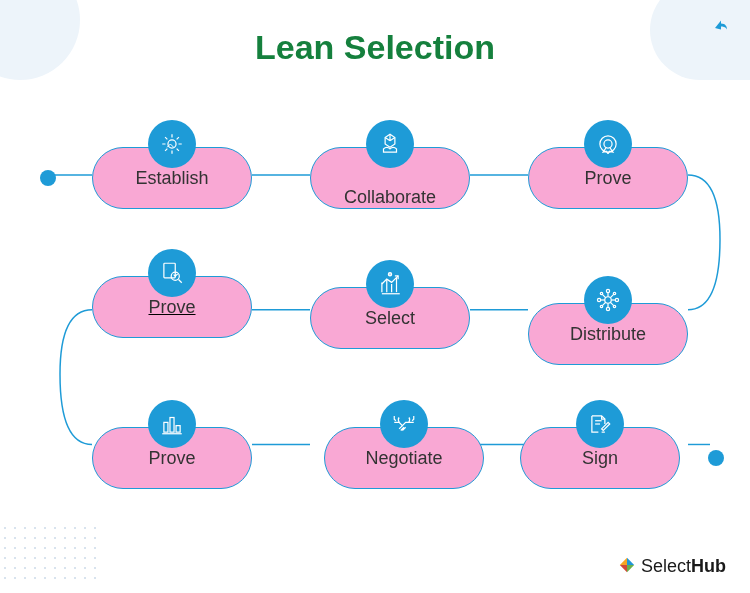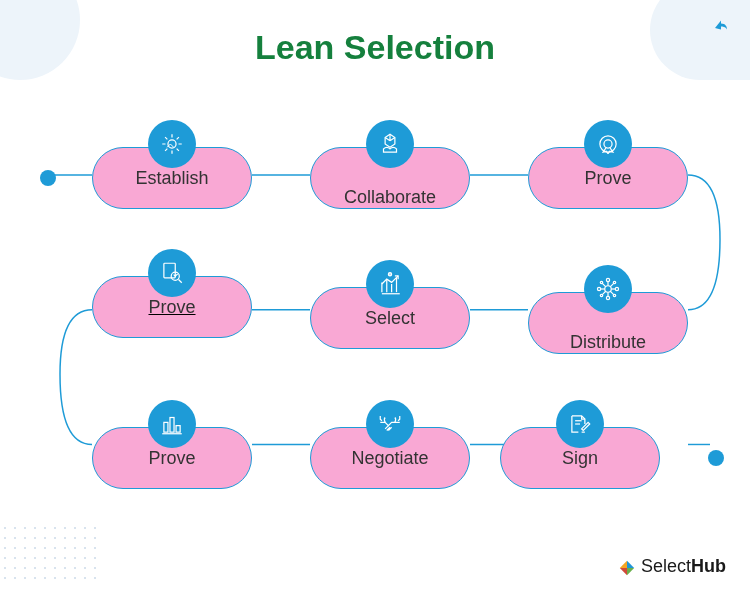--- a/index.html
+++ b/index.html
@@ -121,21 +121,21 @@
       height: 16px;
       background: #1e9bd7;
       border-radius: 50%;
       z-index: 3;
     }
     .logo {
       position: absolute;
       bottom: 16px;
       right: 24px;
       display: flex;
-      align-items: flex-end;
+      align-items: flex-start;
       gap: 5px;
       z-index: 2;
     }
     .logo-mark {
       width: 18px;
       height: 18px;
       position: relative;
     }
     .logo-text {
       font-size: 18px;
@@ -239,21 +239,21 @@
         <path d="M6 28 L28 28"></path>
         <path d="M6 16 L12 10 L18 14 L26 6"></path>
         <path d="M22 6 L26 6 L26 10"></path>
         <circle cx="16" cy="4" r="2"></circle>
         <line x1="16" y1="2" x2="16" y2="6"></line>
       </svg>
     </div>
     <span class="node-label">Select</span>
   </div>
 
-  <div class="node" style="left:528px; top:192px;align-items:flex-end;">
+  <div class="node" style="left:528px; top:203px;">
     <div class="node-icon">
       <svg viewBox="0 0 32 32" fill="none" stroke="#fff" stroke-width="1.5">
         <circle cx="16" cy="16" r="4"></circle>
         <circle cx="16" cy="5" r="2"></circle>
         <circle cx="16" cy="27" r="2"></circle>
         <circle cx="5" cy="16" r="2"></circle>
         <circle cx="27" cy="16" r="2"></circle>
         <circle cx="8" cy="8" r="1.5"></circle>
         <circle cx="24" cy="8" r="1.5"></circle>
         <circle cx="8" cy="24" r="1.5"></circle>
@@ -276,33 +276,33 @@
       <svg viewBox="0 0 32 32" fill="none" stroke="#fff" stroke-width="1.5">
         <rect x="6" y="14" width="5" height="12"></rect>
         <rect x="13.5" y="8" width="5" height="18"></rect>
         <rect x="21" y="18" width="5" height="8"></rect>
         <line x1="4" y1="28" x2="28" y2="28"></line>
       </svg>
     </div>
     <span class="node-label">Prove</span>
   </div>
 
-  <div class="node" style="left:310px; top:327px;justify-content:center;">
+  <div class="node" style="left:324px; top:327px;justify-content:center;">
     <div class="node-icon">
       <svg viewBox="0 0 32 32" fill="none" stroke="#fff" stroke-width="1.5">
         <path d="M4 14 L10 14 L14 18 L18 14 L22 14 L28 14"></path>
         <path d="M10 14 Q8 10 10 8 M22 14 Q24 10 22 8"></path>
         <path d="M14 18 L10 22 M16 20 L12 24 M18 20 L14 24"></path>
         <path d="M6 12 L4 10 L4 6 M26 12 L28 10 L28 6"></path>
       </svg>
     </div>
     <span class="node-label">Negotiate</span>
   </div>
 
-  <div class="node" style="left:500px; top:327px;">
+  <div class="node" style="left:520px; top:327px;">
     <div class="node-icon">
       <svg viewBox="0 0 32 32" fill="none" stroke="#fff" stroke-width="1.5">
         <path d="M6 6 L18 6 L22 10 L22 16"></path>
         <path d="M18 6 L18 10 L22 10"></path>
         <line x1="10" y1="12" x2="18" y2="12"></line>
         <line x1="10" y1="16" x2="16" y2="16"></line>
         <path d="M6 6 L6 26 L14 26"></path>
         <path d="M26 14 L28 16 L20 24 L18 22 Z"></path>
         <line x1="18" y1="26" x2="22" y2="26"></line>
       </svg>

